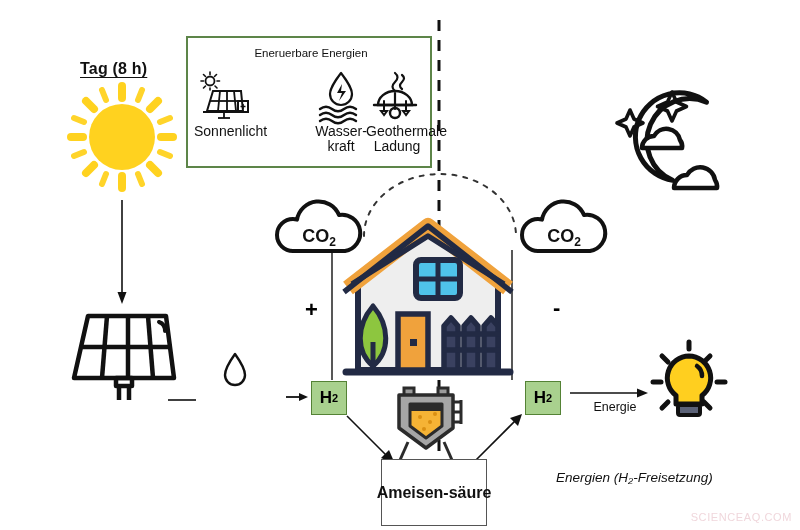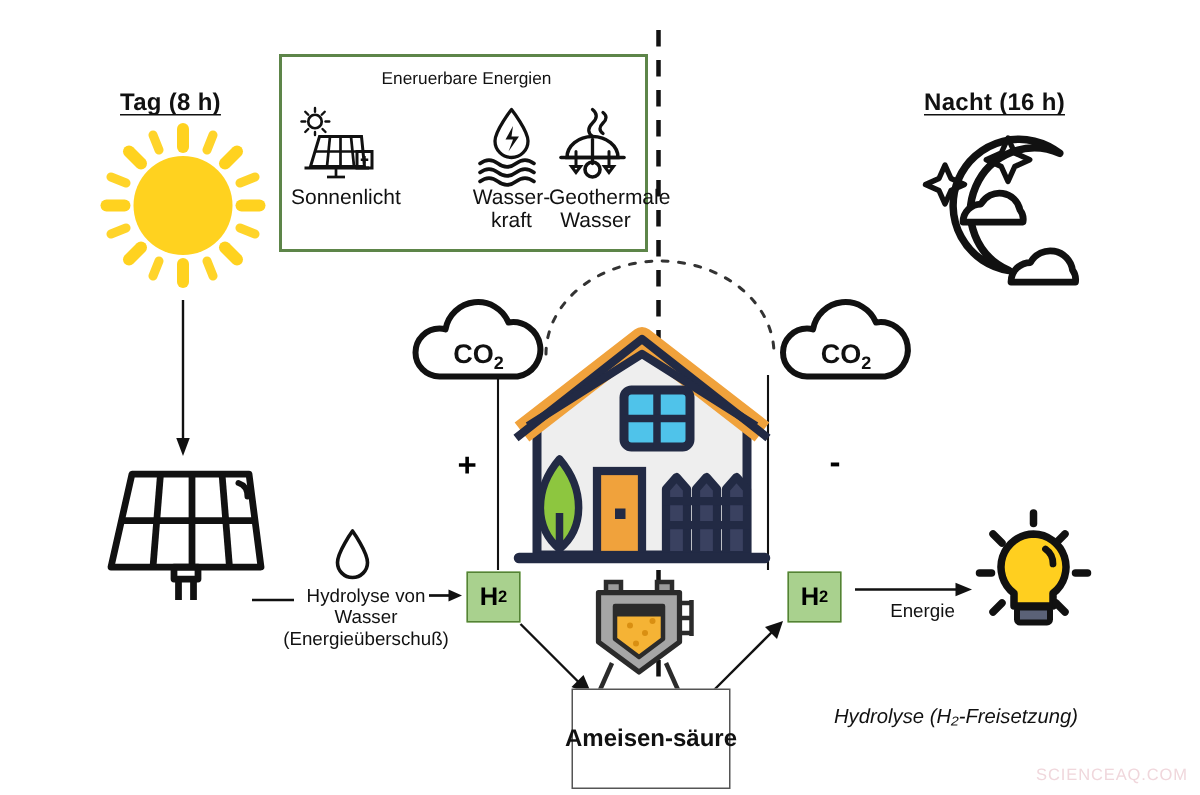--- a/index.html
+++ b/index.html
@@ -104,23 +104,20 @@
   </svg>
 
   <svg class="abs" style="left:168px;top:396px;" width="30" height="8">
     <line x1="0" y1="4" x2="28" y2="4" stroke="#111" stroke-width="1.6"></line>
   </svg>
 
   <svg class="abs" style="left:222px;top:352px;" width="26" height="34" viewBox="0 0 26 34">
     <path d="M13 2 C13 2 3 16 3 23 a10 10 0 0 0 20 0 C23 16 13 2 13 2 Z" fill="none" stroke="#111" stroke-width="2.4" stroke-linejoin="round"></path>
   </svg>
 
-  <div class="abs txt lbl" style="left:178px;top:390px;width:132px;">Hydrolyse von
-Wasser
-(Energieüberschuß)</div>
 
   <svg class="abs" style="left:286px;top:390px;" width="24" height="14">
     <line x1="0" y1="7" x2="14" y2="7" stroke="#111" stroke-width="1.8"></line>
     <polygon points="22,7 13,3 13,11" fill="#111"></polygon>
   </svg>
 
   <div class="abs h2-chip" style="left:311px;top:381px;">
     <span>H</span>
       <sub>2</sub>
   </div>
@@ -131,21 +128,20 @@
     <path d="M26 53 a16 16 0 0 1 0 -32 a15 15 0 0 1 4 .6 A22 22 0 0 1 72 17
              a18 18 0 0 1 6 36 Z" fill="#fff" stroke="#111" stroke-width="4" stroke-linejoin="round"></path>
     <text x="52" y="44" font-family="Liberation Sans, sans-serif" font-size="18" font-weight="bold" text-anchor="middle" fill="#111">CO<tspan font-size="12" dy="4">2</tspan></text>
   </svg>
 
   <svg class="abs" style="left:330px;top:248px;" width="60" height="145">
     <line x1="2" y1="2" x2="2" y2="132" stroke="#111" stroke-width="1.4"></line>
   </svg>
 
 
-  <div class="abs txt phase-title" style="left:616px;top:60px;">Nacht (16 h)</div>
 
   <svg class="abs" style="left:612px;top:88px;" width="128" height="108" viewBox="0 0 128 108">
     <path d="M84 8 a44 44 0 1 0 -14 84 a36 36 0 0 1 14 -84 Z" fill="none" stroke="#111" stroke-width="5" stroke-linejoin="round" transform="rotate(14 64 54)"></path>
     <path d="M30 60 a12 12 0 0 1 12 -12 a14 14 0 0 1 26 4 a10 10 0 0 1 2 8 Z" fill="#fff" stroke="#111" stroke-width="4.5" stroke-linejoin="round"></path>
     <path d="M62 100 a13 13 0 0 1 13 -13 a15 15 0 0 1 28 5 a11 11 0 0 1 2 8 Z" fill="#fff" stroke="#111" stroke-width="4.5" stroke-linejoin="round"></path>
     <path d="M18 22 l4 9 9 4 -9 4 -4 9 -4 -9 -9 -4 9 -4 Z" fill="none" stroke="#111" stroke-width="3.6" stroke-linejoin="round"></path>
     <path d="M60 4 l4.5 10 10 4.5 -10 4.5 -4.5 10 -4.5 -10 -10 -4.5 10 -4.5 Z" fill="none" stroke="#111" stroke-width="3.6" stroke-linejoin="round"></path>
   </svg>
 
   <svg class="abs" style="left:512px;top:198px;" width="104" height="58" viewBox="0 0 104 58">
@@ -179,21 +175,21 @@
       <line x1="44" y1="0" x2="44" y2="7"></line>
       <line x1="8" y1="40" x2="16" y2="40"></line>
       <line x1="72" y1="40" x2="80" y2="40"></line>
       <line x1="17" y1="14" x2="23" y2="20"></line>
       <line x1="65" y1="14" x2="59" y2="20"></line>
       <line x1="17" y1="66" x2="23" y2="60"></line>
       <line x1="65" y1="66" x2="59" y2="60"></line>
     </g>
   </svg>
 
-  <div class="abs txt lbl-italic" style="left:556px;top:470px;">Hydrolyse (H₂-Freisetzung)</div>
+  <div class="abs txt lbl-italic" style="left:556px;top:470px;">Energien (H₂-Freisetzung)</div>
 
   <svg class="abs" style="left:340px;top:222px;" width="176" height="172" viewBox="0 0 176 172">
     <path d="M18 62 L88 6 L158 62 L158 148 L18 148 Z" fill="#eeeeee" stroke="#222a44" stroke-width="6" stroke-linejoin="round"></path>
     <path d="M8 66 L88 4 L168 66" fill="none" stroke="#f0a23c" stroke-width="16" stroke-linejoin="round"></path>
     <path d="M8 66 L88 4 L168 66" fill="none" stroke="#222a44" stroke-width="5.5" stroke-linejoin="round" opacity="0"></path>
     <path d="M4 70 L88 4 L172 70" fill="none" stroke="#222a44" stroke-width="5.5" stroke-linejoin="round"></path>
     <path d="M12 62 L88 14 L164 62" fill="none" stroke="#222a44" stroke-width="5.5" stroke-linejoin="round"></path>
     <rect x="76" y="38" width="44" height="38" rx="5" fill="#4fc3ea" stroke="#222a44" stroke-width="6"></rect>
     <line x1="98" y1="38" x2="98" y2="76" stroke="#222a44" stroke-width="5"></line>
     <line x1="76" y1="57" x2="120" y2="57" stroke="#222a44" stroke-width="5"></line>
@@ -302,18 +298,18 @@
           <path d="M33 4 q4 3 0 7 q-4 4 0 7"></path>
           <path d="M9 34 a17 14 0 0 1 34 0 Z" stroke-width="2.4"></path>
           <line x1="5" y1="34" x2="47" y2="34" stroke-width="2.4"></line>
           <line x1="26" y1="22" x2="26" y2="38"></line>
           <circle cx="26" cy="42" r="5" stroke-width="2.4"></circle>
           <path d="M15 30 v10 M15 44 l-3 -4 h6 Z" stroke-width="2"></path>
           <path d="M37 30 v10 M37 44 l-3 -4 h6 Z" stroke-width="2"></path>
         </g>
       </svg>
       <div class="ren-label txt">Geothermale
-Wasser</div>
+Ladung</div>
     </div>
   </div>
 
   <div class="abs txt" id="watermark">SCIENCEAQ.COM</div>
 </div>
 
 </body></html>

